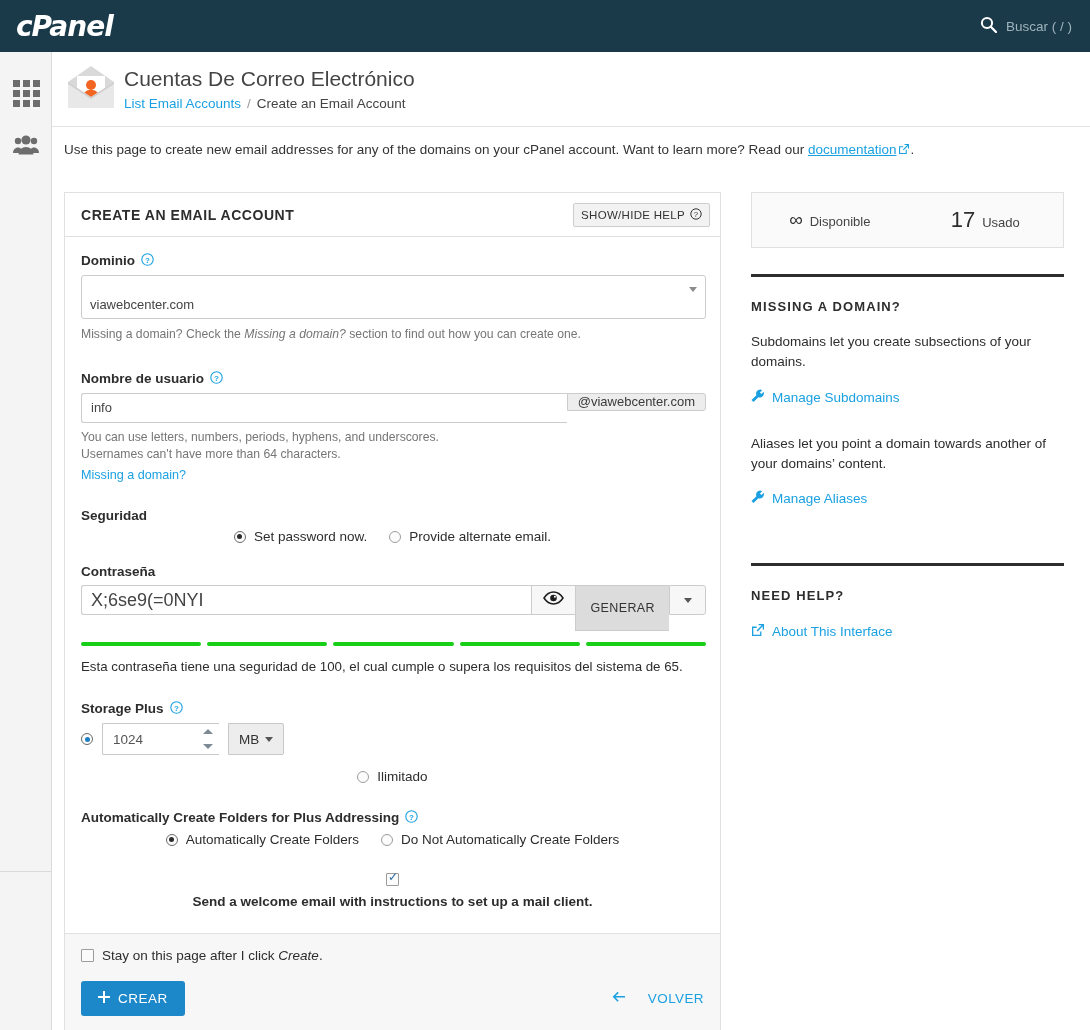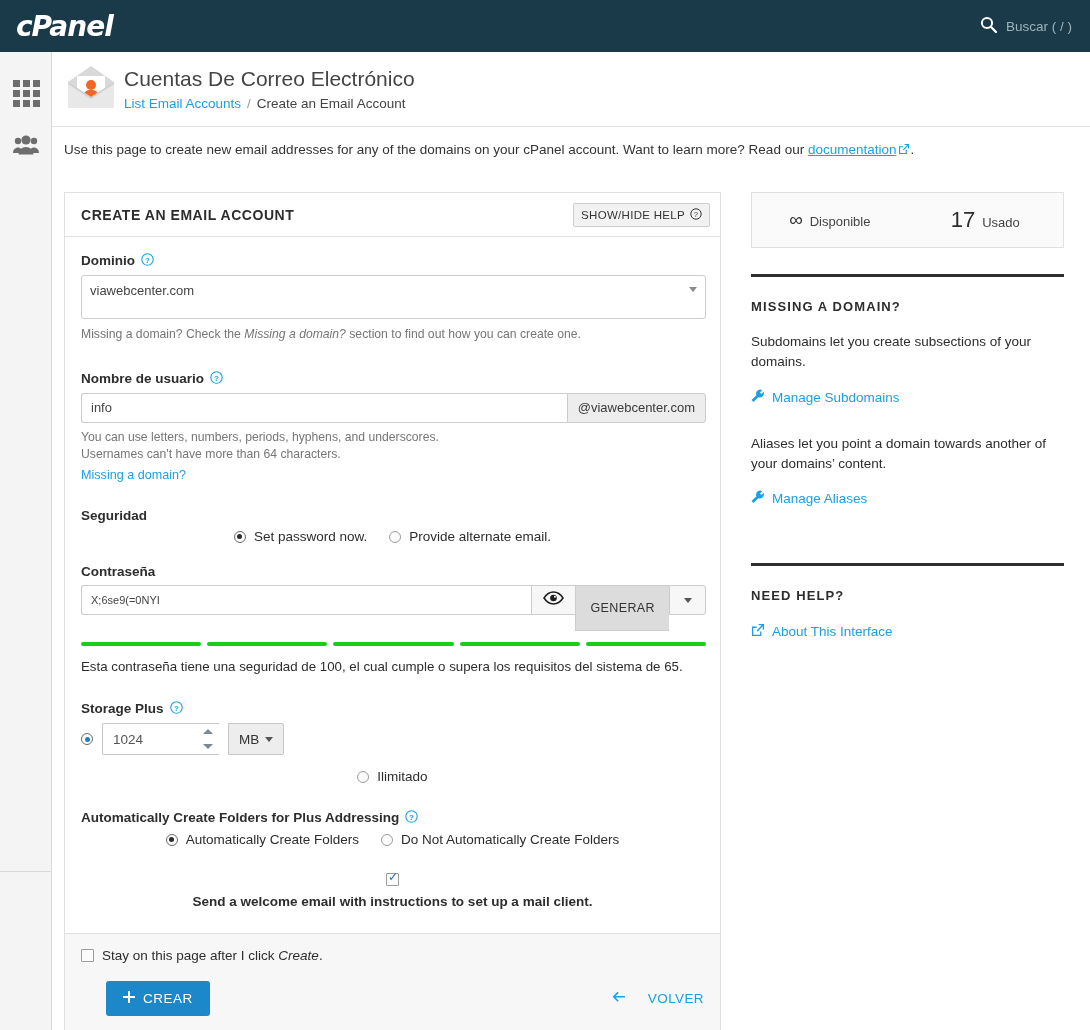--- a/index.html
+++ b/index.html
@@ -125,21 +125,21 @@
   .hint em { font-style: italic; }
   .hint-link { font-size: 12.6px; color: #1ba1e2; text-decoration: none; display: inline-block; }
 
   
   .select-wrap { position: relative; width: 625px; }
   .select-box {
     width: 625px; height: 44px;
     border: 1px solid #ccc; border-radius: 3px;
     background: #fff;
     font-size: 13px; color: #444;
-    padding: 2px 26px 0 8px;
+    padding: 16px 26px 0 8px;
     line-height: 26px;
     cursor: pointer;
   }
   .caret-dn {
     position: absolute; right: 9px; top: 12px;
     width: 0; height: 0;
     border-left: 4px solid transparent;
     border-right: 4px solid transparent;
     border-top: 5px solid #8a8a8a;
     pointer-events: none;
@@ -151,21 +151,21 @@
     flex: 1; height: 30px;
     border: 1px solid #ccc; border-right: none;
     border-radius: 3px 0 0 3px;
     font-size: 13px; color: #444;
     padding: 0 9px;
     background: #fff;
     font-family: "Liberation Sans", sans-serif;
     outline: none;
   }
   .igroup-addon {
-    height: 30px;
+    height: 18px;
     border: 1px solid #ccc;
     border-radius: 0 3px 3px 0;
     background: #ededed;
     font-size: 13px; color: #3a3a3a;
     display: flex; align-items: center;
     padding: 0 10px;
   }
 
   
   .radio-row { display: flex; align-items: center; gap: 8px; justify-content: center; }
@@ -182,21 +182,21 @@
   }
   .radio.on.blue::after { background: #1c7fc4; }
   .radio-label { font-size: 13.5px; color: #2d2d2d; }
 
   
   .pw-group { display: flex; width: 625px; }
   .pw-group input {
     flex: 1; height: 30px;
     border: 1px solid #ccc; border-right: none;
     border-radius: 3px 0 0 3px;
-    font-size: 11px; color: #444; padding: 0 9px;
+    font-size: 18px; color: #444; padding: 0 9px;
     font-family: "Liberation Sans", sans-serif;
     outline: none; background: #fff;
   }
   .pw-eye {
     width: 44px; height: 30px;
     border: 1px solid #ccc; border-right: none;
     background: #f7f7f7;
     display: flex; align-items: center; justify-content: center;
     cursor: pointer;
   }
@@ -287,21 +287,20 @@
     margin-top: 18px;
   }
   .btn-create {
     background: #1c87c9; color: #fff;
     border: none; border-radius: 3px;
     font-size: 13.5px; letter-spacing: .5px;
     padding: 10px 17px;
     display: flex; align-items: center; gap: 8px;
     cursor: pointer;
     font-family: "Liberation Sans", sans-serif;
-    margin-left: 25px;
   }
   .btn-back {
     margin-left: auto;
     color: #1ba1e2; font-size: 13.5px; letter-spacing: .4px;
     display: flex; align-items: center; gap: 22px;
     text-decoration: none; cursor: pointer;
   }
 
   
   .rcol { position: absolute; top: 192px; left: 751px; width: 313px; }

